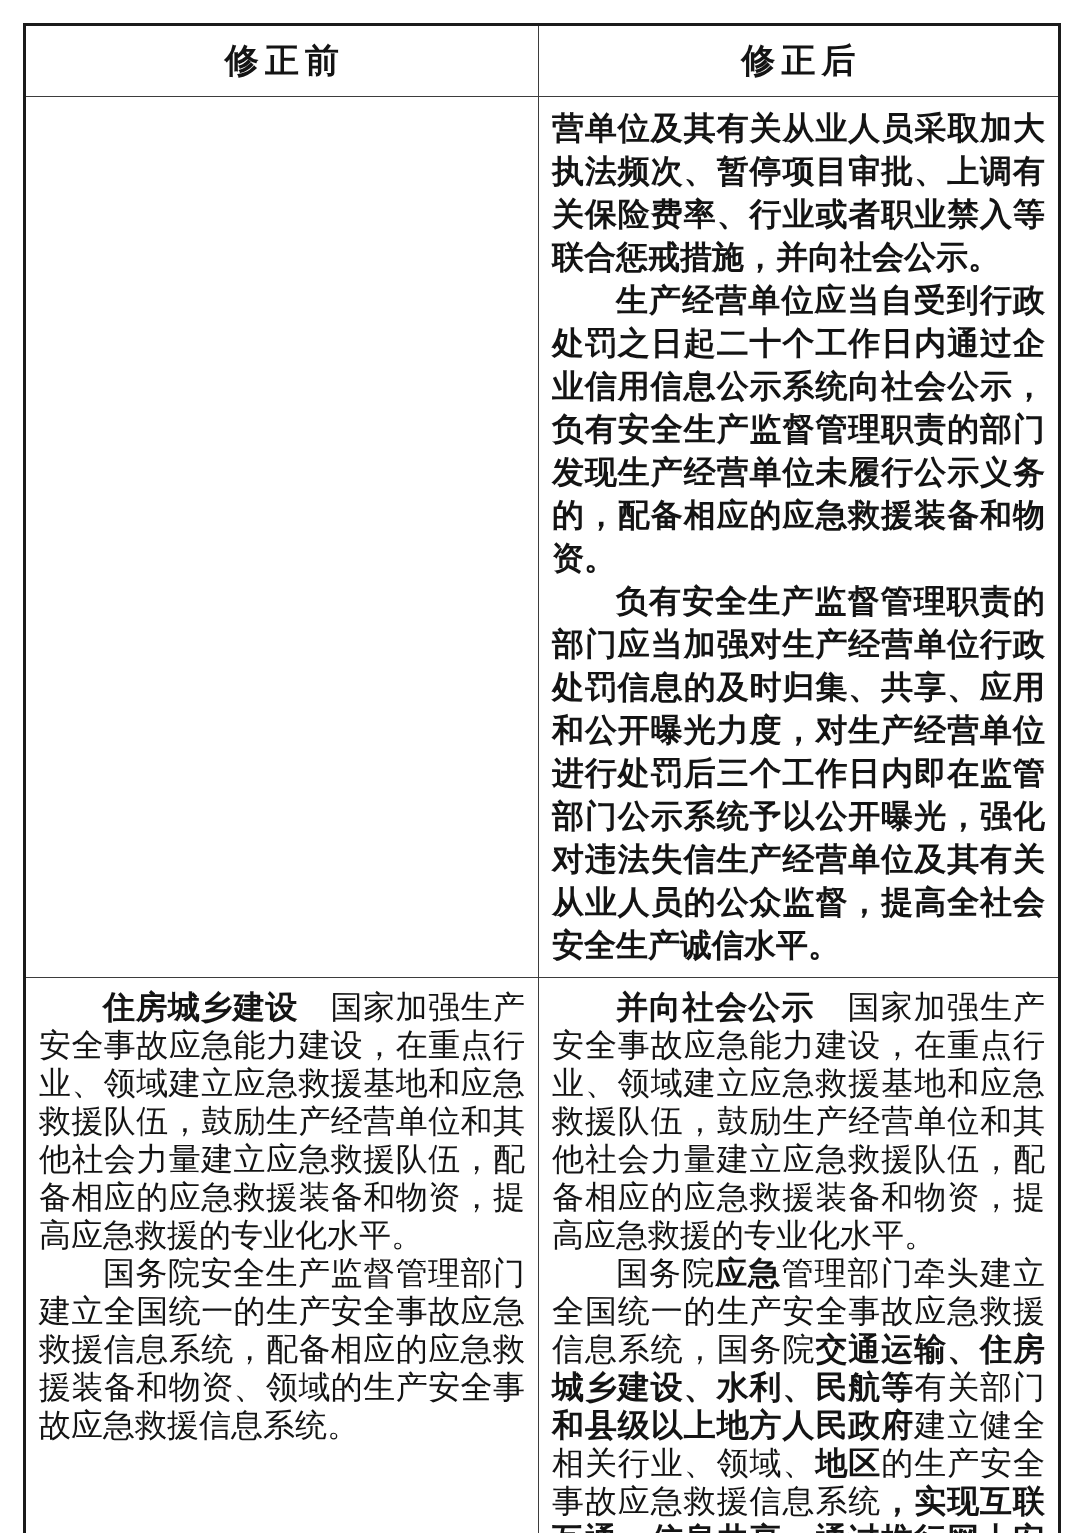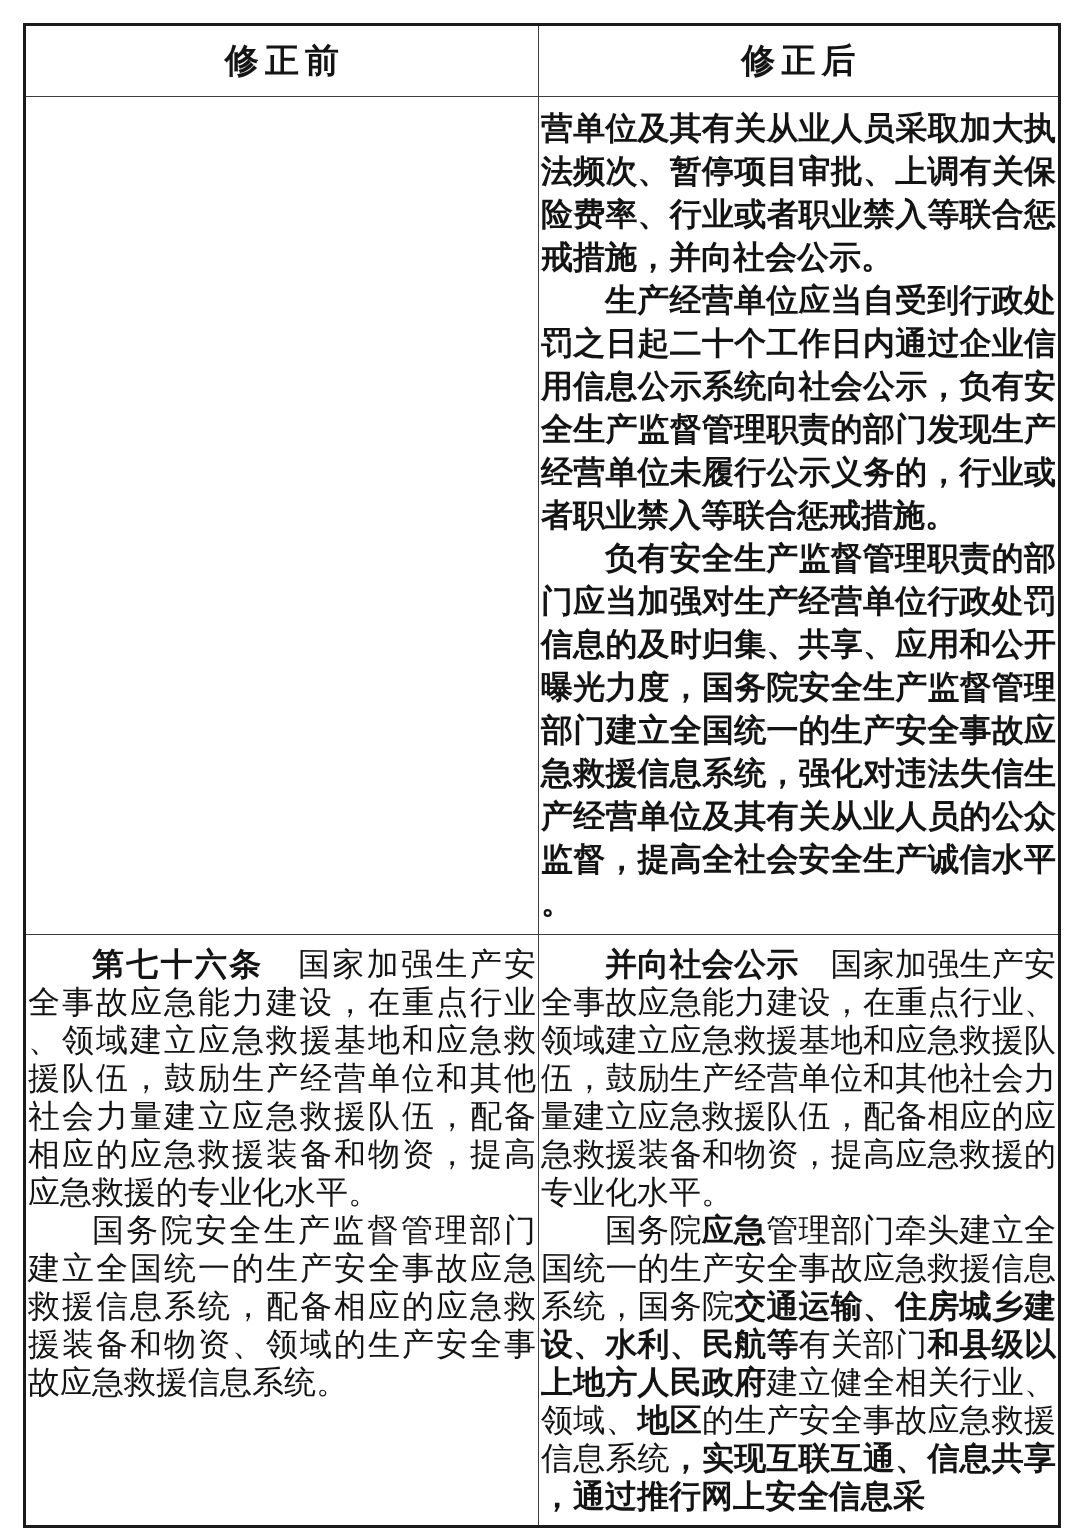--- a/index.html
+++ b/index.html
@@ -31,21 +31,21 @@
     font-size: 34px;
     letter-spacing: 0.18em;
     text-indent: 0.18em;
     text-align: center;
     vertical-align: middle;
     padding: 12px;
   }
 
   td {
     vertical-align: top;
-    padding: 10px 2px;
+    padding: 10px 13px;
   }
 
   .para {
     margin: 0;
     text-align: justify;
     line-break: anywhere;
     word-break: break-all;
   }
   .para.indent { text-indent: 2em; }
 
@@ -81,27 +81,27 @@
       <tr>
         <th>修正前</th>
         <th>修正后</th>
       </tr>
     </thead>
     <tbody>
         <tr class="row row-0">
           <td class="cell cell-serif"></td>
           <td class="cell cell-sans">
             <p class="para"><span class="run bold-run">营单位及其有关从业人员采取加大执法频次、暂停项目审批、上调有关保险费率、行业或者职业禁入等联合惩戒措施，并向社会公示。</span></p>
-            <p class="para indent"><span class="run bold-run">生产经营单位应当自受到行政处罚之日起二十个工作日内通过企业信用信息公示系统向社会公示，负有安全生产监督管理职责的部门发现生产经营单位未履行公示义务的，行业或者职业禁入等联合惩戒措施。</span></p>
-            <p class="para indent"><span class="run bold-run">负有安全生产监督管理职责的部门应当加强对生产经营单位行政处罚信息的及时归集、共享、应用和公开曝光力度，国务院安全生产监督管理部门建立全国统一的生产安全事故应急救援信息系统，强化对违法失信生产经营单位及其有关从业人员的公众监督，提高全社会安全生产诚信水平。</span></p>
+            <p class="para indent"><span class="run bold-run">生产经营单位应当自受到行政处罚之日起二十个工作日内通过企业信用信息公示系统向社会公示，负有安全生产监督管理职责的部门发现生产经营单位未履行公示义务的，配备相应的应急救援装备和物资。</span></p>
+            <p class="para indent"><span class="run bold-run">负有安全生产监督管理职责的部门应当加强对生产经营单位行政处罚信息的及时归集、共享、应用和公开曝光力度，对生产经营单位进行处罚后三个工作日内即在监管部门公示系统予以公开曝光，强化对违法失信生产经营单位及其有关从业人员的公众监督，提高全社会安全生产诚信水平。</span></p>
           </td>
         </tr>
         <tr class="row row-1">
           <td class="cell cell-serif">
-            <p class="para indent"><span class="run bold-run">第七十六条</span><span class="run">　国家加强生产安全事故应急能力建设，在重点行业、领域建立应急救援基地和应急救援队伍，鼓励生产经营单位和其他社会力量建立应急救援队伍，配备相应的应急救援装备和物资，提高应急救援的专业化水平。</span></p>
+            <p class="para indent"><span class="run bold-run">住房城乡建设</span><span class="run">　国家加强生产安全事故应急能力建设，在重点行业、领域建立应急救援基地和应急救援队伍，鼓励生产经营单位和其他社会力量建立应急救援队伍，配备相应的应急救援装备和物资，提高应急救援的专业化水平。</span></p>
             <p class="para indent"><span class="run">国务院安全生产监督管理部门建立全国统一的生产安全事故应急救援信息系统，配备相应的应急救援装备和物资、领域的生产安全事故应急救援信息系统。</span></p>
           </td>
           <td class="cell cell-serif">
             <p class="para indent"><span class="run bold-run">并向社会公示</span><span class="run">　国家加强生产安全事故应急能力建设，在重点行业、领域建立应急救援基地和应急救援队伍，鼓励生产经营单位和其他社会力量建立应急救援队伍，配备相应的应急救援装备和物资，提高应急救援的专业化水平。</span></p>
             <p class="para indent"><span class="run">国务院</span><span class="run bold-run">应急</span><span class="run">管理部门牵头建立全国统一的生产安全事故应急救援信息系统，国务院</span><span class="run bold-run">交通运输、住房城乡建设、水利、民航等</span><span class="run">有关部门</span><span class="run bold-run">和县级以上地方人民政府</span><span class="run">建立健全相关行业、领域、</span><span class="run bold-run">地区</span><span class="run">的生产安全事故应急救援信息系统</span><span class="run bold-run">，实现互联互通、信息共享，通过推行网上安全信息采</span></p>
           </td>
         </tr>
       </tbody>
   </table>
 </div>

